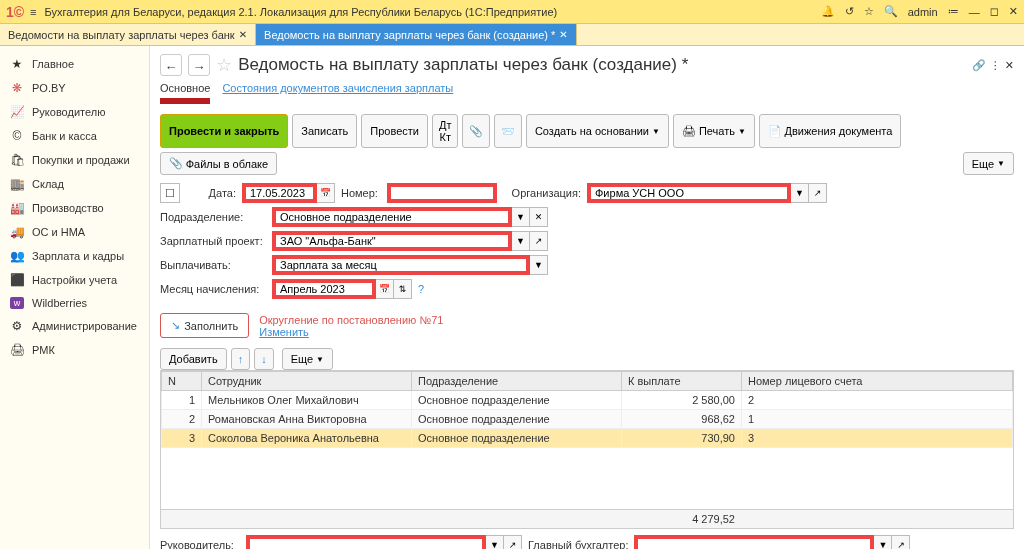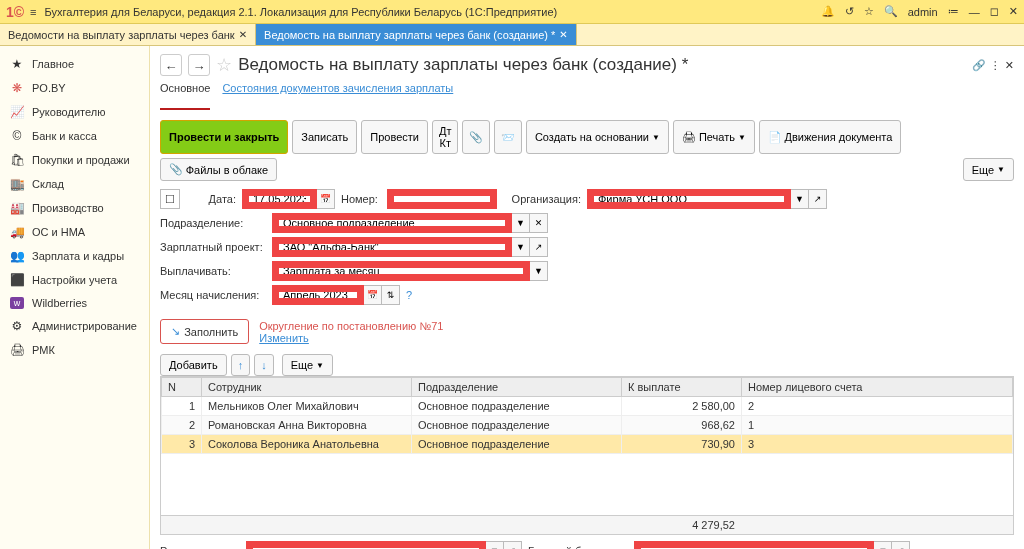--- a/index.html
+++ b/index.html
@@ -30,34 +30,34 @@
   
   .page-header { display: flex; align-items: center; gap: 6px; margin-bottom: 6px; }
   .page-header .nav-btn { width: 22px; height: 22px; border: 1px solid #ccc; border-radius: 3px; background: #fff; display: flex; align-items: center; justify-content: center; cursor: pointer; font-size: 13px; }
   .page-header .star { color: #ccc; font-size: 18px; cursor: pointer; }
   .page-header h1 { font-size: 17px; font-weight: normal; flex: 1; }
   .page-header .right-ctrl { display: flex; gap: 4px; }
   
   
   .subtabs { display: flex; gap: 12px; margin-bottom: 10px; font-size: 11px; }
   .subtabs .subtab { cursor: pointer; color: #3a8dd6; text-decoration: underline; }
-  .subtabs .subtab.active { color: #333; text-decoration: none; padding-bottom: 14px; border-bottom: 2px solid #b91c1c; }
+  .subtabs .subtab.active { color: #333; text-decoration: none; padding-bottom: 4px; border-bottom: 6px solid #b91c1c; }
   
   
   .toolbar { display: flex; gap: 4px; margin-bottom: 8px; flex-wrap: wrap; }
   .btn { padding: 4px 8px; border: 1px solid #bbb; border-radius: 3px; background: #f7f7f7; cursor: pointer; font-size: 11px; display: inline-flex; align-items: center; gap: 3px; }
   .btn.primary { background: #84cc16; border-color: #d4a300; font-weight: bold; }
   .btn.icon-btn { padding: 4px 6px; }
   .btn .caret { font-size: 8px; }
   .toolbar .spacer { flex: 1; }
   
   
   .form-row { display: flex; align-items: center; gap: 6px; margin-bottom: 4px; }
   .form-row label { font-size: 11px; min-width: 106px; text-align: left; white-space: nowrap; }
-  .form-row input, .form-row select { border: 7px solid #ef4444; padding: 2px 4px; font-size: 11px; height: 20px; }
+  .form-row input, .form-row select { border: 4px solid #ef4444; padding: 2px 4px; font-size: 11px; height: 20px; }
   .form-row .field-btn { width: 18px; height: 20px; border: 1px solid #bbb; border-left: none; background: #f7f7f7; cursor: pointer; font-size: 9px; display: inline-flex; align-items: center; justify-content: center; }
   .input-group { display: inline-flex; }
   
   
   .fill-section { display: flex; align-items: center; gap: 10px; margin: 10px 0; }
   .fill-btn { border: 1px solid #d9534f; border-radius: 3px; padding: 5px 10px; cursor: pointer; display: inline-flex; align-items: center; gap: 4px; font-size: 11px; }
   .fill-link { color: #3a8dd6; text-decoration: underline; cursor: pointer; font-size: 11px; }
   
   
   .table-toolbar { display: flex; gap: 4px; margin-bottom: 0; }
@@ -253,21 +253,21 @@
       <label>Выплачивать:</label>
       <div class="input-group">
         <input style="width: 258px;" value="Зарплата за месяц">
         <button class="field-btn">▼</button>
       </div>
     </div>
 
     <div class="form-row">
       <label>Месяц начисления:</label>
       <div class="input-group">
-        <input style="width: 92px;" value="Апрель 2023">
+        <input style="width: 104px;" value="Апрель 2023">
         <button class="field-btn">📅</button>
         <button class="field-btn">⇅</button>
       </div>
       <span style="color:#3a8dd6;">?</span>
     </div>
 
     <div class="fill-section">
       <div class="fill-btn">
         <span style="color:#3a8dd6;">↘</span>
         <span>Заполнить</span>

